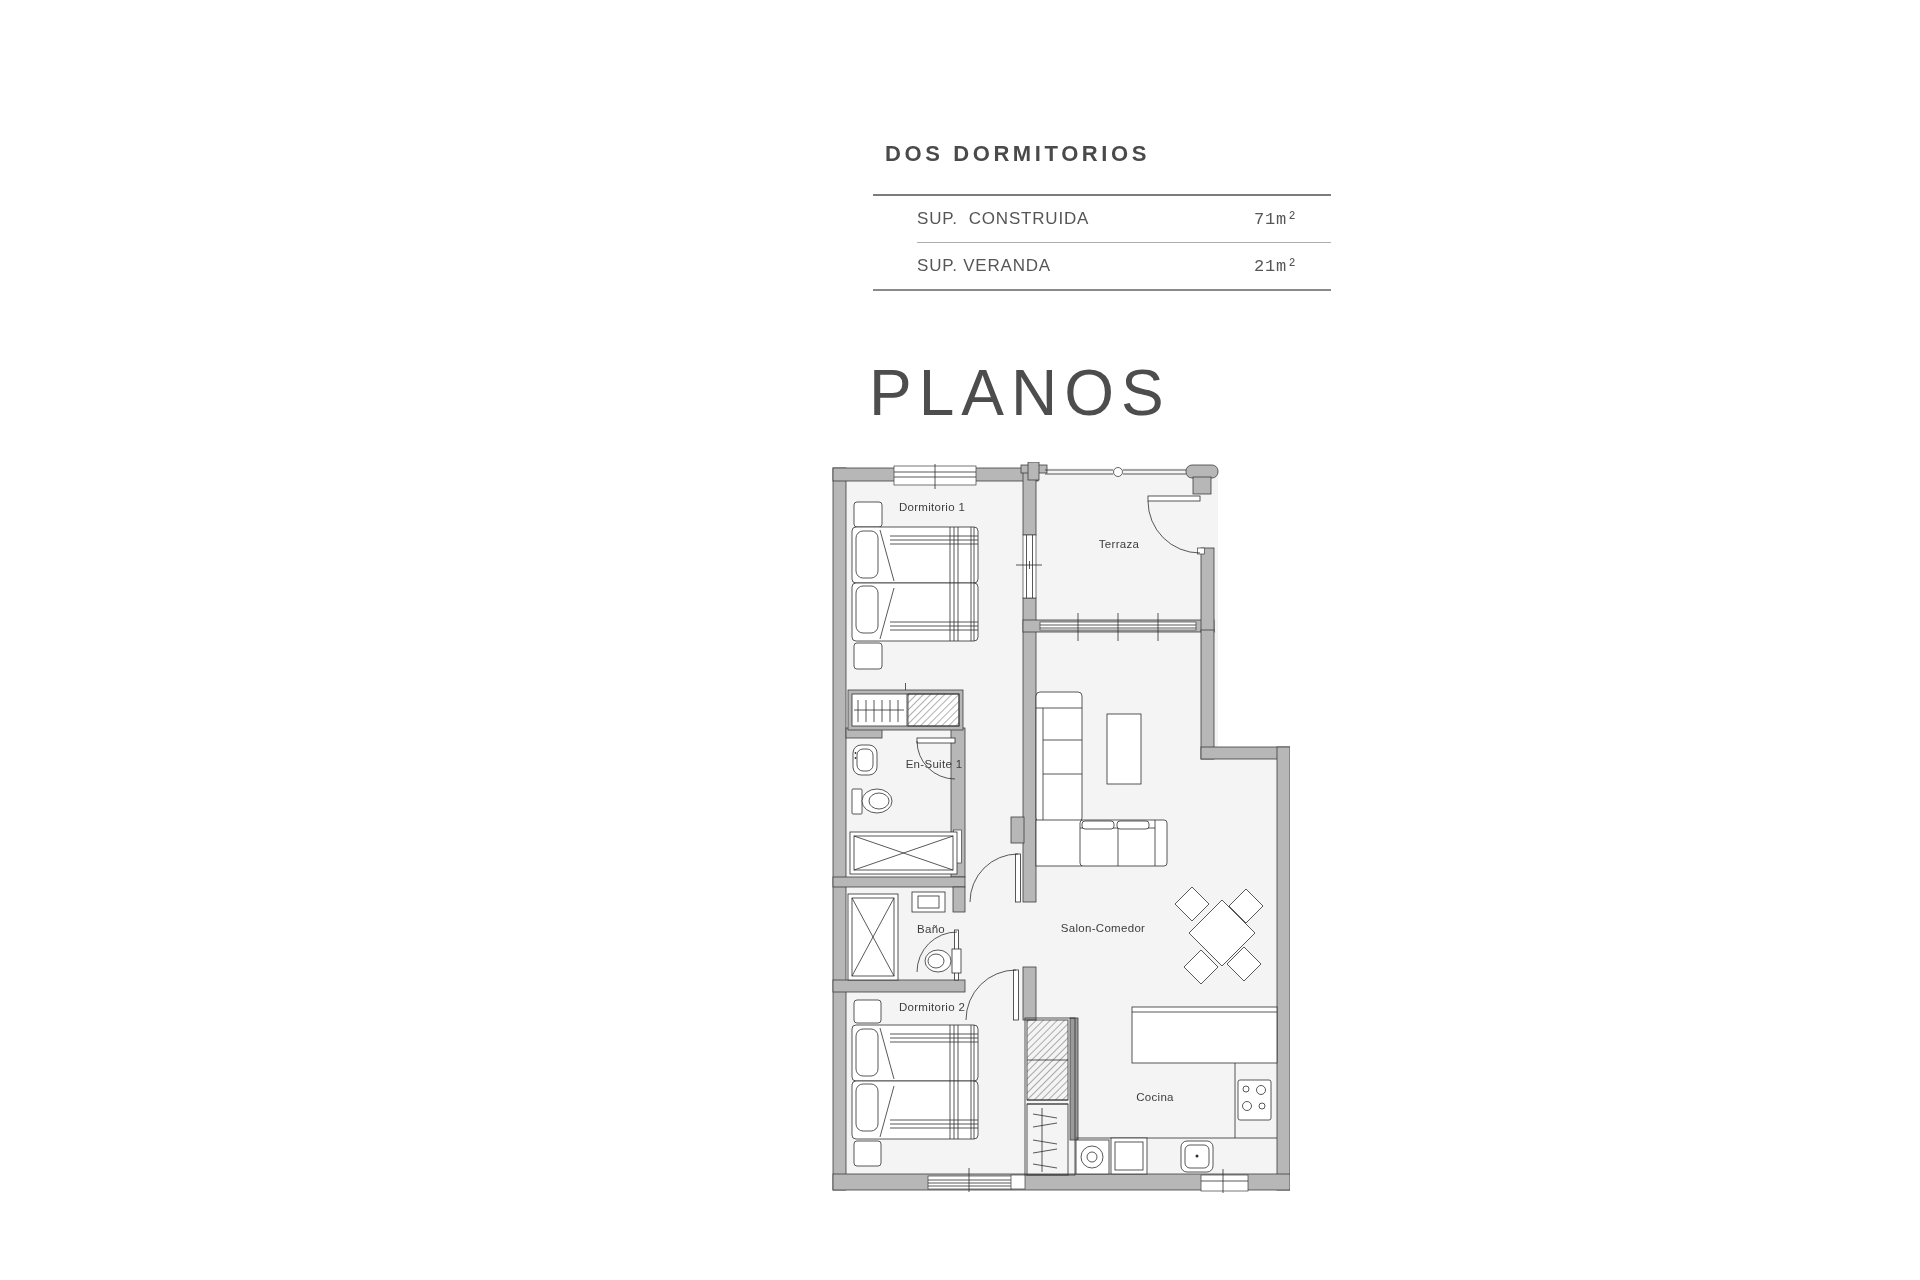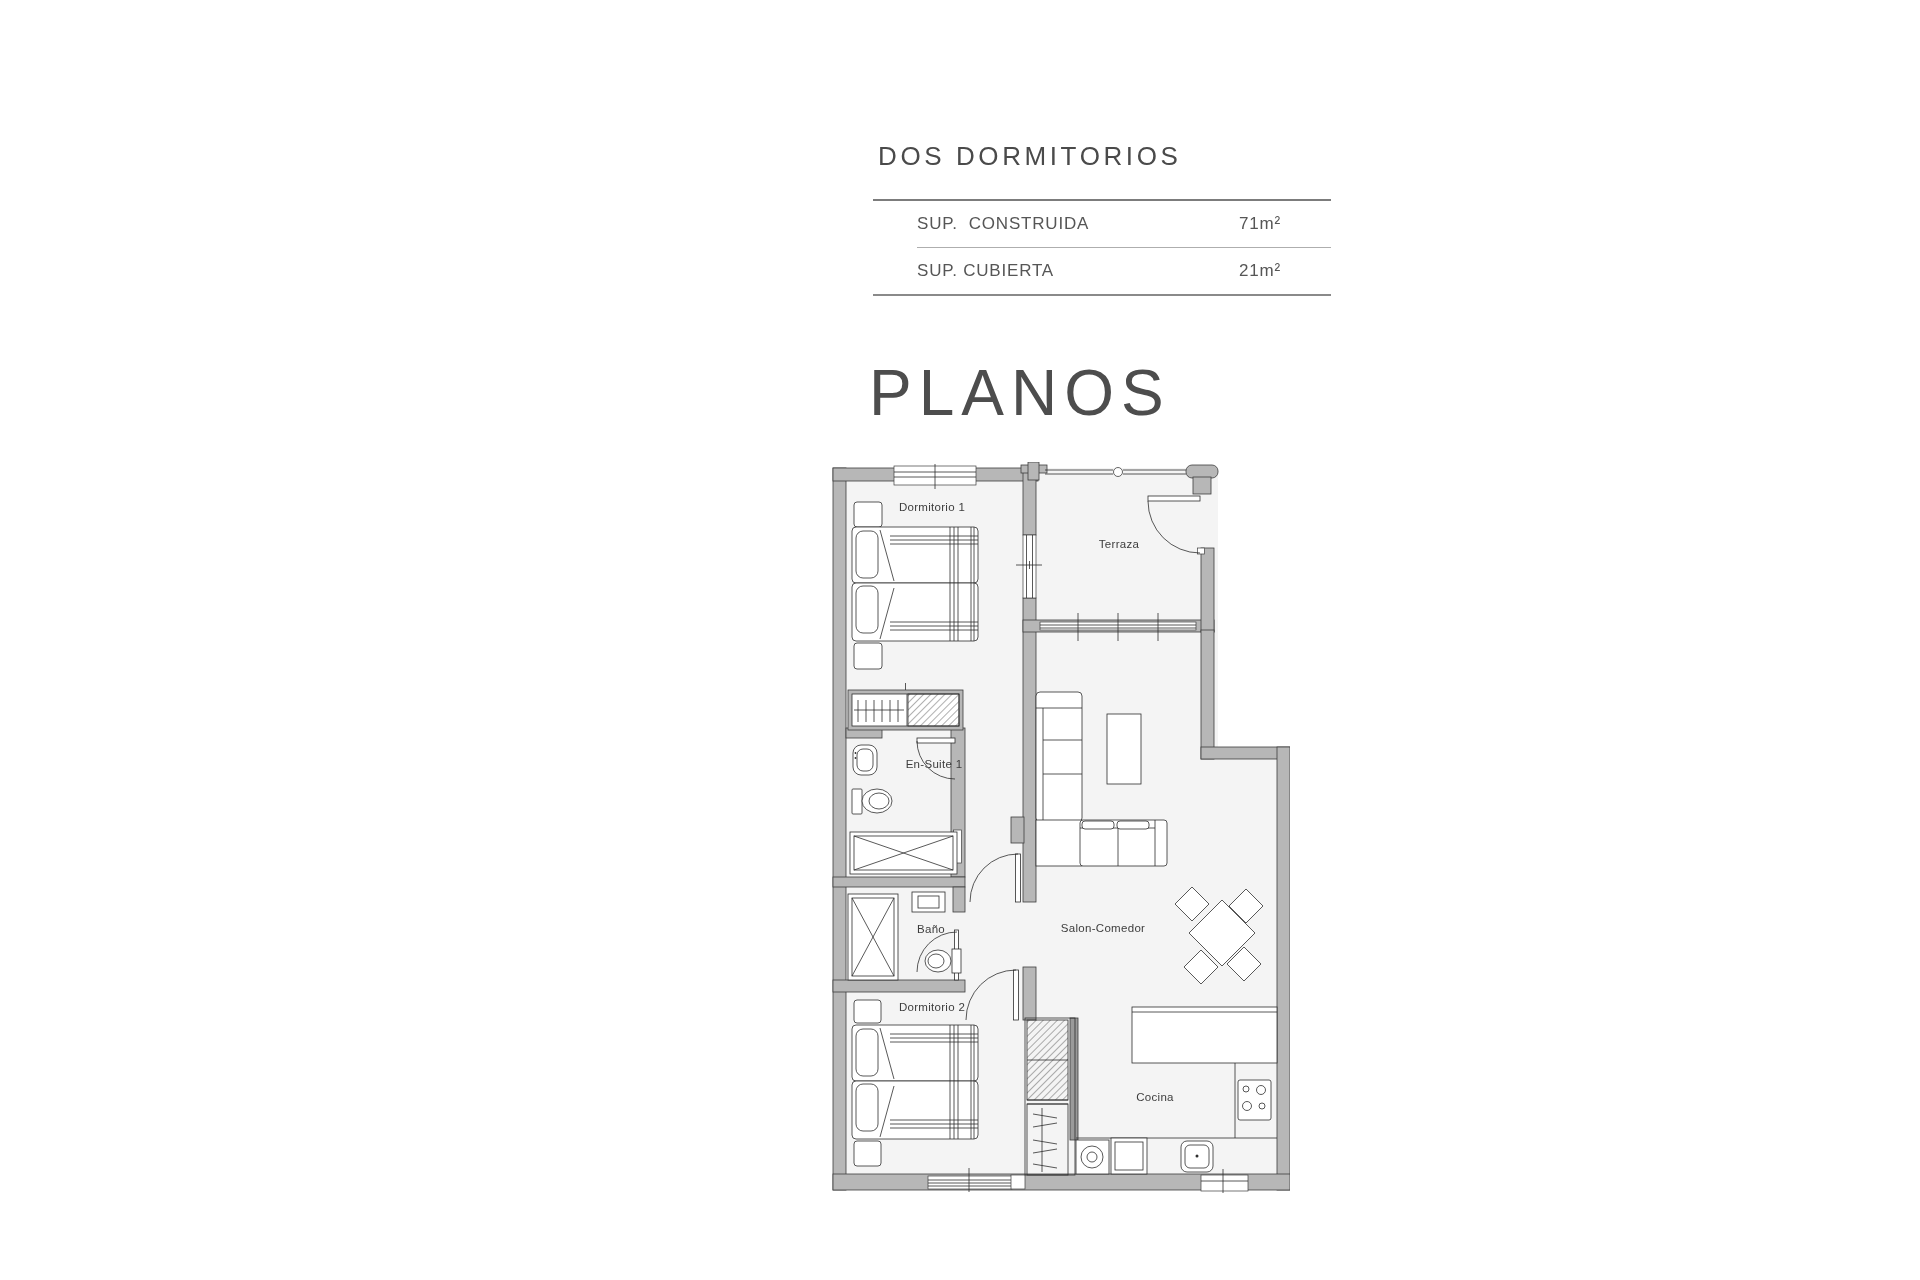--- a/index.html
+++ b/index.html
@@ -4,27 +4,27 @@
 <style>
   :root{
     --wall-fill:#b7b7b7; --wall-stroke:#3e3e3e; --floor-fill:#f4f4f4;
     --line:#2e2e2e; --label-text:#3d3d3d;
   }
   html,body{margin:0;padding:0;background:#ffffff;}
   body{width:1920px;height:1280px;position:relative;overflow:hidden;
        font-family:"Liberation Sans", sans-serif;}
 
   .summary{position:absolute;left:873px;top:141px;width:458px;}
-  .summary-title{font-size:26px;letter-spacing:3.6px;color:#4a4a4a;
-       font-weight:400;margin:0 0 27px 5px;}
+  .summary-title{font-size:22px;letter-spacing:3.6px;color:#4a4a4a;
+       font-weight:700;margin:0 0 27px 12px;}
   .spec-table{border-top:2px solid #7c7c7c;border-bottom:2px solid #8a8a8a;}
   .spec-row{position:relative;height:46px;display:flex;align-items:center;
        font-size:17px;letter-spacing:.8px;color:#565656;white-space:pre;margin-left:44px;}
   .spec-row + .spec-row{border-top:1px solid #aeaeae;}
-  .spec-value{position:absolute;left:322px;white-space:pre;}
+  .spec-value{position:absolute;left:337px;white-space:pre;font-family:Liberation Mono, monospace;}
 
   .planos-heading{position:absolute;left:869px;top:356px;margin:0;
        font-size:64px;font-weight:400;letter-spacing:7px;color:#4d4d4d;}
 
   .plan-wrap{position:absolute;left:830px;top:462px;width:460px;height:732px;}
   svg{display:block}
   .floor{fill:var(--floor-fill);}
   .wall{fill:var(--wall-fill);stroke:var(--wall-stroke);stroke-width:.8;}
   .walld{fill:#9a9a9a;stroke:var(--wall-stroke);stroke-width:.8;}
   .win{fill:#ffffff;stroke:var(--wall-stroke);stroke-width:.7;}
@@ -39,21 +39,21 @@
 <body>
 
 <section class="summary">
   <h2 class="summary-title">DOS DORMITORIOS</h2>
   <div class="spec-table">
     <div class="spec-row">
       <span>SUP.  CONSTRUIDA</span>
       <span class="spec-value">71m²</span>
     </div>
     <div class="spec-row">
-      <span>SUP. CUBIERTA</span>
+      <span>SUP. VERANDA</span>
       <span class="spec-value">21m²</span>
     </div>
   </div>
 </section>
 
 <h1 class="planos-heading">PLANOS</h1>
 
 <div class="plan-wrap">
 <svg viewBox="0 0 460 732" width="460" height="732" xmlns="http://www.w3.org/2000/svg">
   <defs>

